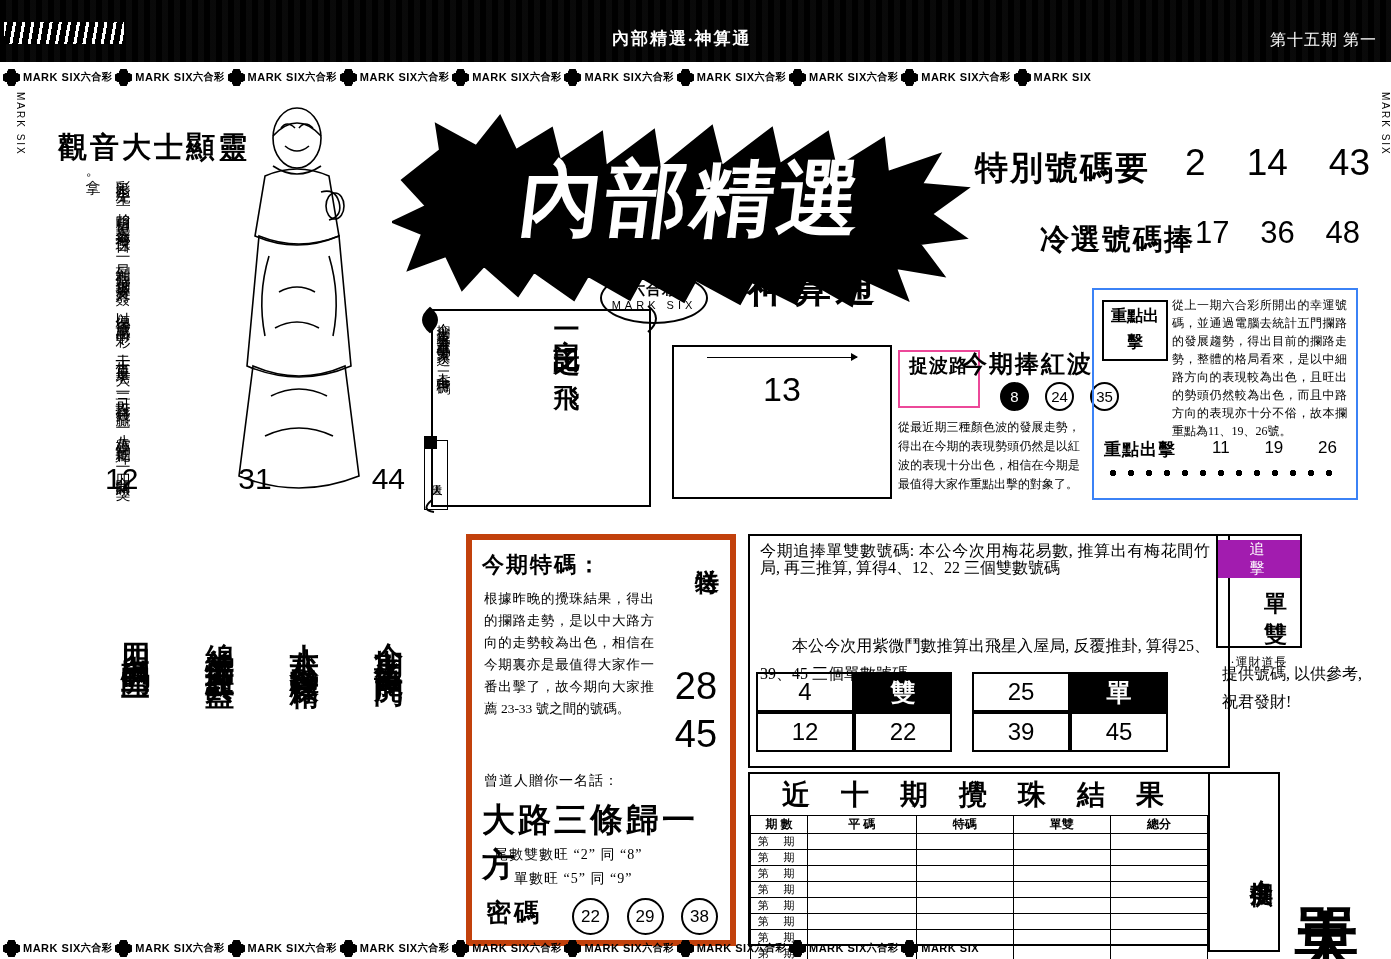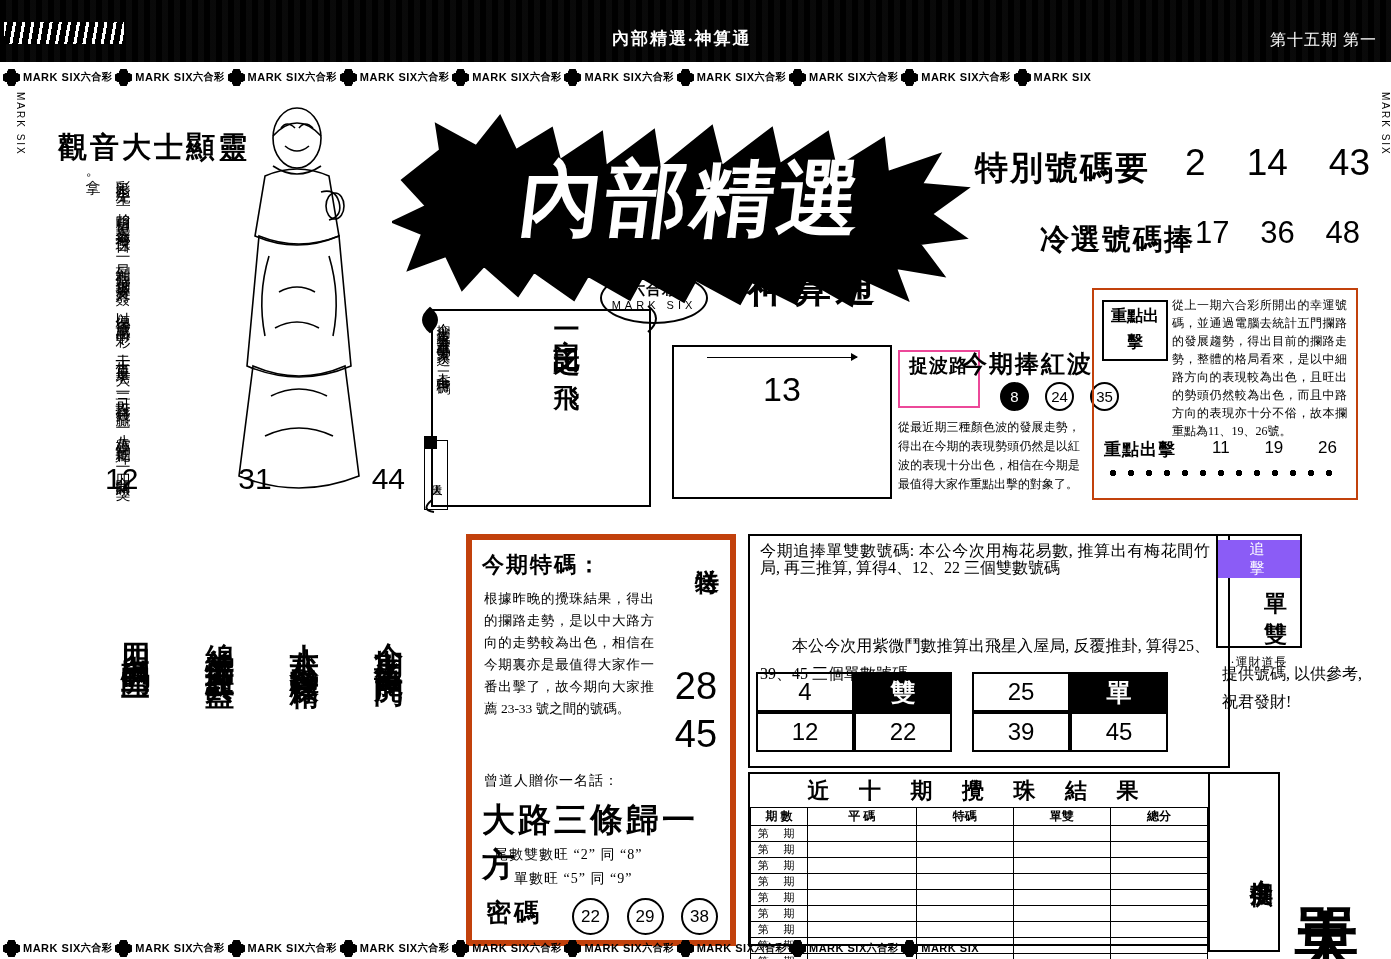--- a/index.html
+++ b/index.html
@@ -180,21 +180,21 @@
   .wb.filled{background:#000;color:#fff;}
   .redwave-balls{position:absolute;left:1000px;top:382px;}
   .redwave-text{
     position:absolute;left:898px;top:418px;width:182px;font-size:12px;line-height:19px;
     text-align:justify;
   }
 
   
   .focus{
     position:absolute;left:1092px;top:288px;width:262px;height:208px;
-    border:2px solid #c2410c;
+    border:2px solid #3b82f6;
   }
   .focus .tag{
     position:absolute;left:8px;top:10px;width:62px;height:56px;border:2px solid #000;
     font-size:16px;font-weight:bold;text-align:center;line-height:26px;padding-top:1px;
   }
   .focus .p{
     position:absolute;left:78px;top:6px;width:175px;font-size:12px;line-height:18px;text-align:justify;
   }
   .focus .bt{position:absolute;left:10px;top:148px;font-size:17px;font-weight:bold;letter-spacing:1px;}
   .focus .bn{position:absolute;left:118px;top:148px;width:125px;display:flex;justify-content:space-between;
@@ -239,21 +239,21 @@
   .chase{
     position:absolute;left:748px;top:534px;width:478px;height:230px;
     border:2px solid #000;
   }
   .chase .p1{position:absolute;left:10px;top:6px;width:450px;font-size:16px;line-height:17px;text-align:justify;}
   .chase .p2{position:absolute;left:10px;top:96px;width:450px;font-size:16px;line-height:28px;text-align:justify;text-indent:32px;}
   .chase-tag{
     position:absolute;left:1216px;top:534px;width:82px;height:110px;border:2px solid #000;
     text-align:center;
   }
-  .chase-tag .a{font-size:15px;letter-spacing:24px;padding-left:20px;margin-top:4px;background:#8b5cf6;color:#fff;}
+  .chase-tag .a{font-size:15px;letter-spacing:24px;padding-left:20px;margin-top:4px;background:#a21caf;color:#fff;}
   .chase-tag .b{font-size:23px;font-weight:bold;letter-spacing:4px;margin-top:10px;padding-left:37px;}
   .chase-tag .c{font-size:12px;letter-spacing:1px;margin-top:4px;font-family:Liberation Serif, serif;}
   .offer{
     position:absolute;left:1222px;top:660px;width:152px;font-size:16px;line-height:28px;
   }
 
   
   .ntab{
     position:absolute;left:756px;top:672px;width:412px;height:80px;
     display:flex;
@@ -266,21 +266,21 @@
     font-size:24px;font-family:"Liberation Sans",sans-serif;
   }
   .ncell.inv{background:#000;color:#fff;font-family:"Liberation Serif",serif;font-weight:bold;font-size:25px;}
 
   
   .rtab{
     position:absolute;left:748px;top:772px;width:458px;height:170px;
     border:2px solid #000;
   }
   .rtab .hd{
-    text-align:center;font-size:22px;font-weight:bold;letter-spacing:12px;padding:2px 0 1px;
+    text-align:center;font-size:28px;font-weight:bold;letter-spacing:12px;padding:2px 0 1px;
   }
   .rtab table{width:100%;border-collapse:collapse;font-size:11px;}
   .rtab th,.rtab td{border:1px solid #000;height:13px;padding:0;text-align:center;}
   .rtab th{font-size:12px;font-weight:bold;}
   .rtab td.pn{width:56px;font-size:11px;letter-spacing:6px;}
 
   .tprov{
     position:absolute;left:1208px;top:772px;width:68px;height:170px;border:2px solid #000;
     writing-mode:vertical-rl;text-orientation:upright;
     font-size:23px;font-weight:bold;line-height:34px;text-align:center;padding-top:6px;letter-spacing:2px;

